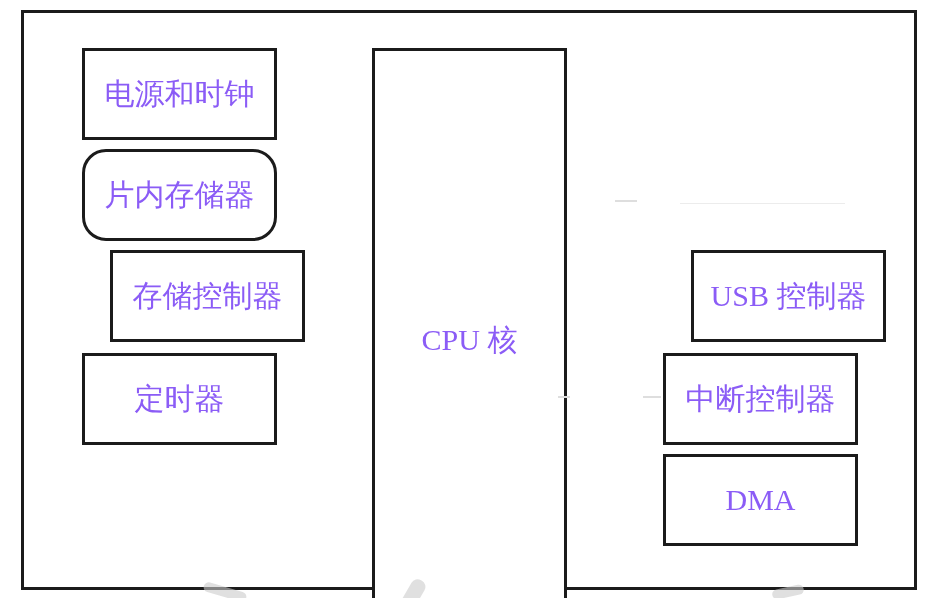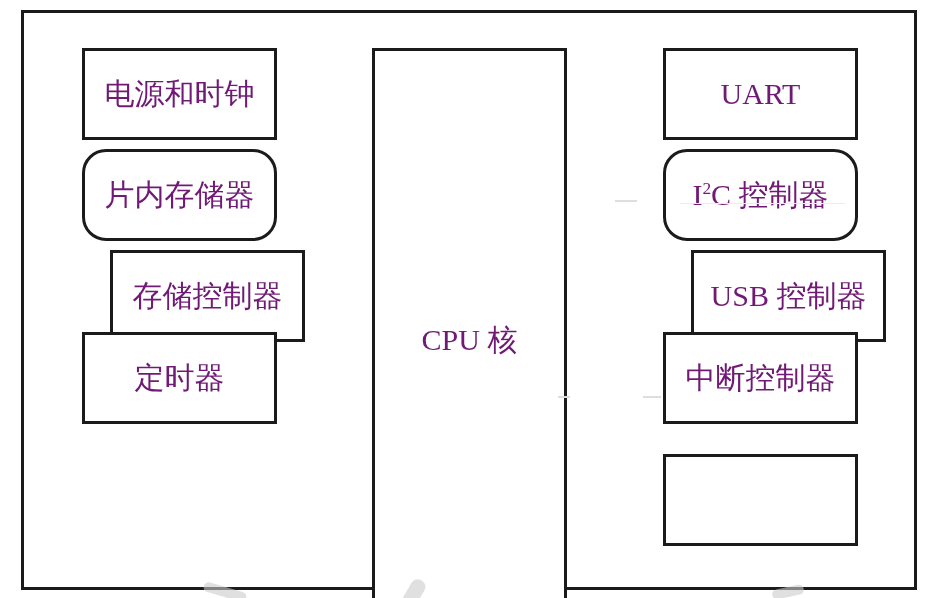--- a/index.html
+++ b/index.html
@@ -7,21 +7,21 @@
     padding: 0;
     background: #ffffff;
   }
   .stage {
     position: relative;
     width: 934px;
     height: 598px;
     background: #ffffff;
     overflow: hidden;
     font-family: "Liberation Serif", "DejaVu Serif", serif;
-    color: #701a75;
+    color: #8b5cf6;
   }
   .outer-border {
     position: absolute;
     left: 21px;
     top: 10px;
     width: 896px;
     height: 580px;
     border: 3px solid #1b1b1b;
     box-sizing: border-box;
     background: #ffffff;
@@ -38,21 +38,21 @@
     justify-content: center;
     text-align: center;
     font-size: 30px;
     line-height: 1.15;
   }
   .col-left  { left: 82px;  }
   .col-right { left: 663px; }
   .row-0 { top: 48px;  }
   .row-1 { top: 149px; border-radius: 24px; }
   .row-2 { top: 250px; margin-left: 28px; }
-  .row-3 { top: 332px; font-family: Liberation Serif, serif; }
+  .row-3 { top: 353px; font-family: Liberation Serif, serif; }
   .row-4 { top: 454px; }
   .cpu-block {
     left: 372px;
     top: 48px;
     width: 195px;
     height: 585px;
   }
   .block sup {
     font-size: 0.58em;
     line-height: 0;
@@ -94,35 +94,29 @@
     <span>存储控制器</span>
   </div>
   <div class="block col-left row-3">
     <span>定时器</span>
   </div>
 
   <div class="block cpu-block">
     <span>CPU 核</span>
   </div>
 
-  <div class="block col-right row-0">
-    <span>UART</span>
-  </div>
-  <div class="block col-right row-1">
-    <span><span>I</span><sup>2</sup><span>C 控制器</span></span>
-  </div>
   <div class="block col-right row-2">
     <span>USB 控制器</span>
   </div>
   <div class="block col-right row-3">
     <span>中断控制器</span>
   </div>
   <div class="block col-right row-4">
     <span>
-      <br>
+      <span>DMA</span><br>
     </span>
   </div>
 
   <div class="artifact-dash dash-1"></div>
   <div class="artifact-dash dash-2"></div>
   <div class="artifact-dash dash-3"></div>
   <div class="artifact-dash dash-4"></div>
 
   <div class="watermark wm-1"></div>
   <div class="watermark wm-2"></div>

